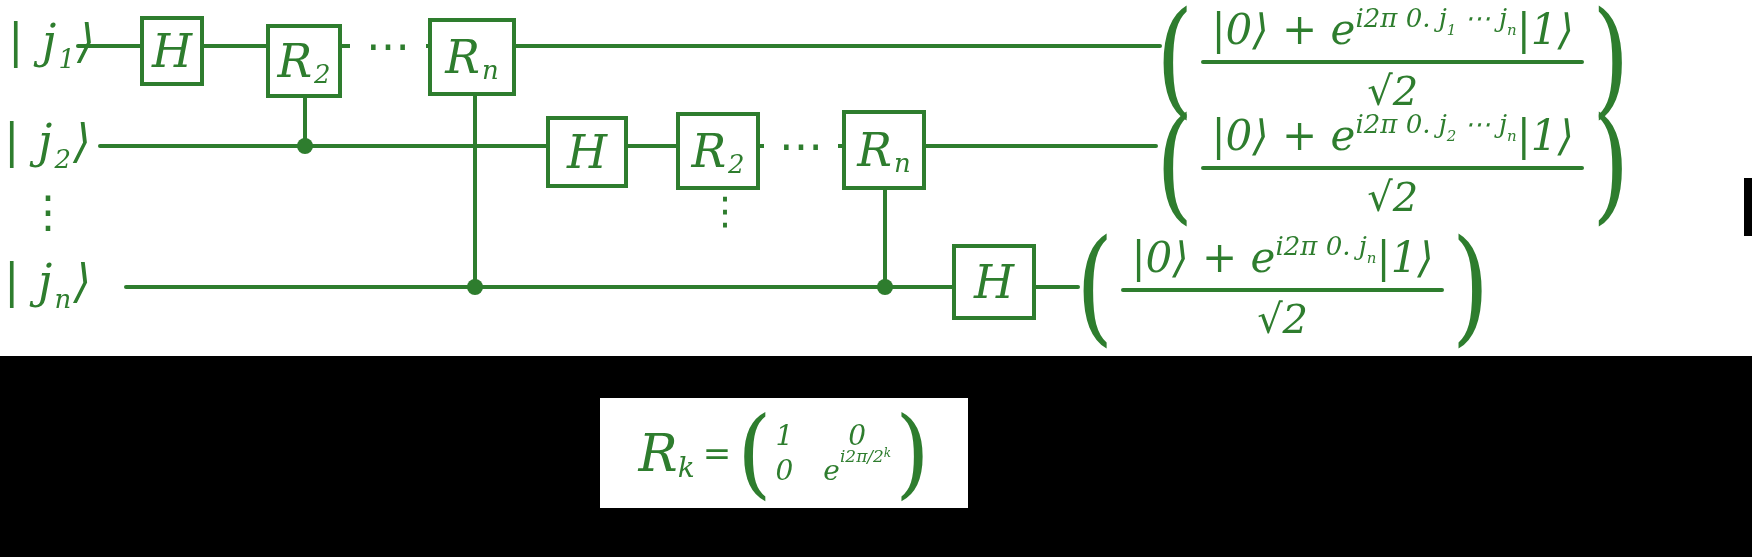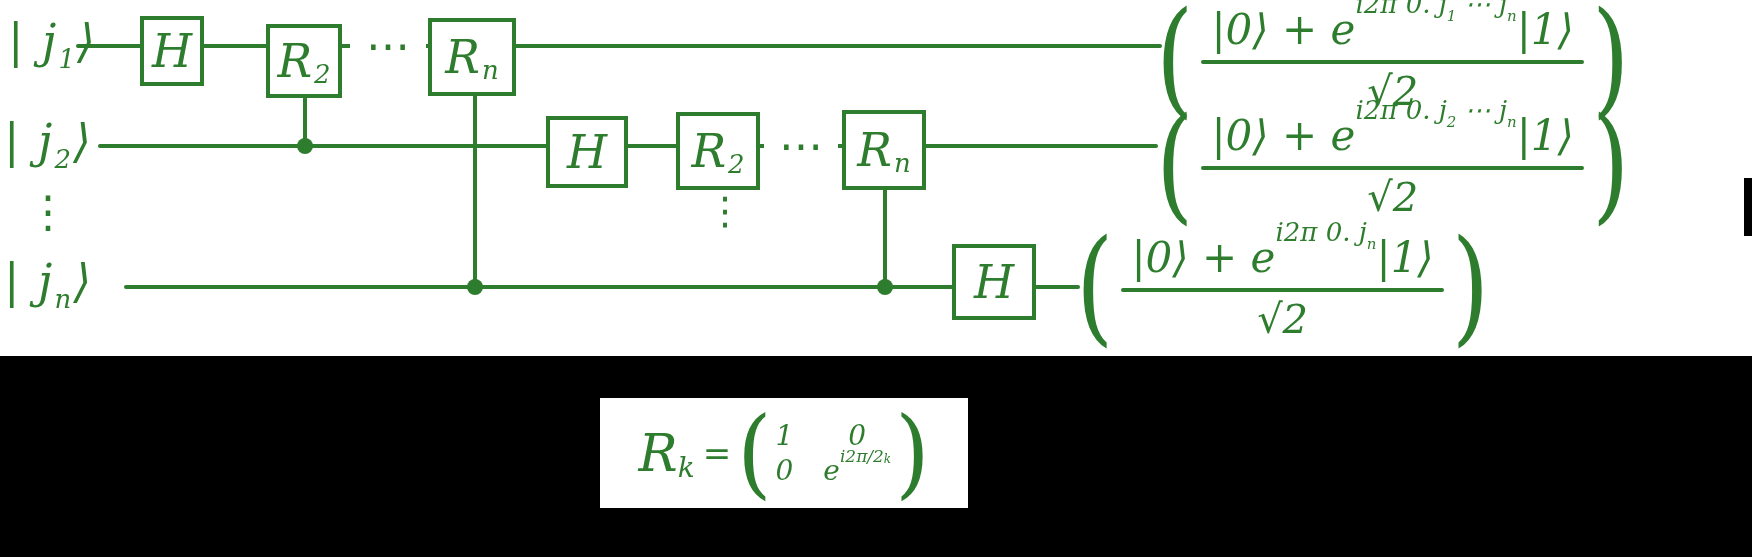--- a/index.html
+++ b/index.html
@@ -20,39 +20,39 @@
   .ketlabel { position:absolute; display:flex; align-items:flex-start; font-size:46px; letter-spacing:2px; }
   .ketlabel .sub { font-size:26px; margin-top:30px; }
   .hdots {
     position:absolute; background:#fff; font-size:44px; line-height:1;
     text-align:center; font-style:normal;
   }
   .vdotsg { position:absolute; font-size:44px; line-height:1; font-style:normal; }
   .output { position:absolute; display:flex; align-items:center; }
   .paren  { font-size:96px; line-height:0.8; display:inline-block; transform:scaleY(1.3); font-style:normal; }
   .frac   { display:flex; flex-direction:column; align-items:center; margin:0 8px; }
-  .num    { display:flex; align-items:flex-start; font-size:42px; padding:2px 10px 6px; white-space:pre; }
+  .num    { display:flex; align-items:center; font-size:42px; padding:2px 10px 6px; white-space:pre; }
   .exp    { display:inline-flex; align-items:flex-start; font-size:26px; margin-top:-16px; white-space:pre; }
   .esub   { font-size:15px; margin-top:18px; }
   .fbar   { height:4px; background:var(--ink,#2e7d2e); width:100%; border-radius:2px; }
   .den    { font-size:40px; padding-top:4px; }
   .band   { position:absolute; background:var(--band,#000000); }
   .formula {
     position:absolute; background:#fff; display:flex; align-items:center; justify-content:center;
   }
   .fname  { font-size:52px; }
   .fsub   { font-size:28px; margin-top:28px; }
   .feq    { font-size:34px; margin:0 6px 0 8px; }
   .fparen { font-size:88px; line-height:0.8; display:inline-block; transform:scaleY(1.1); font-style:normal; }
   .matrix {
     display:grid; grid-template-columns:auto auto; column-gap:30px; row-gap:2px;
     justify-items:center; align-items:center; font-size:28px; margin:0 4px;
   }
   .m22    { display:inline-flex; align-items:flex-start; }
-  .mexp   { display:inline-flex; align-items:flex-end; font-size:17px; margin-top:-8px; white-space:pre; }
+  .mexp   { display:inline-flex; align-items:center; font-size:17px; margin-top:-8px; white-space:pre; }
   .mexpsup{ font-size:12px; margin-top:-6px; }
   .edgemark { position:absolute; background:#000; }
 </style>
 </head>
 <body>
 
 <div class="stage">
 
   <div class="wire" style="left:76px;top:44px;width:1086px"></div>
   <div class="wire" style="left:98px;top:144px;width:1060px"></div>

